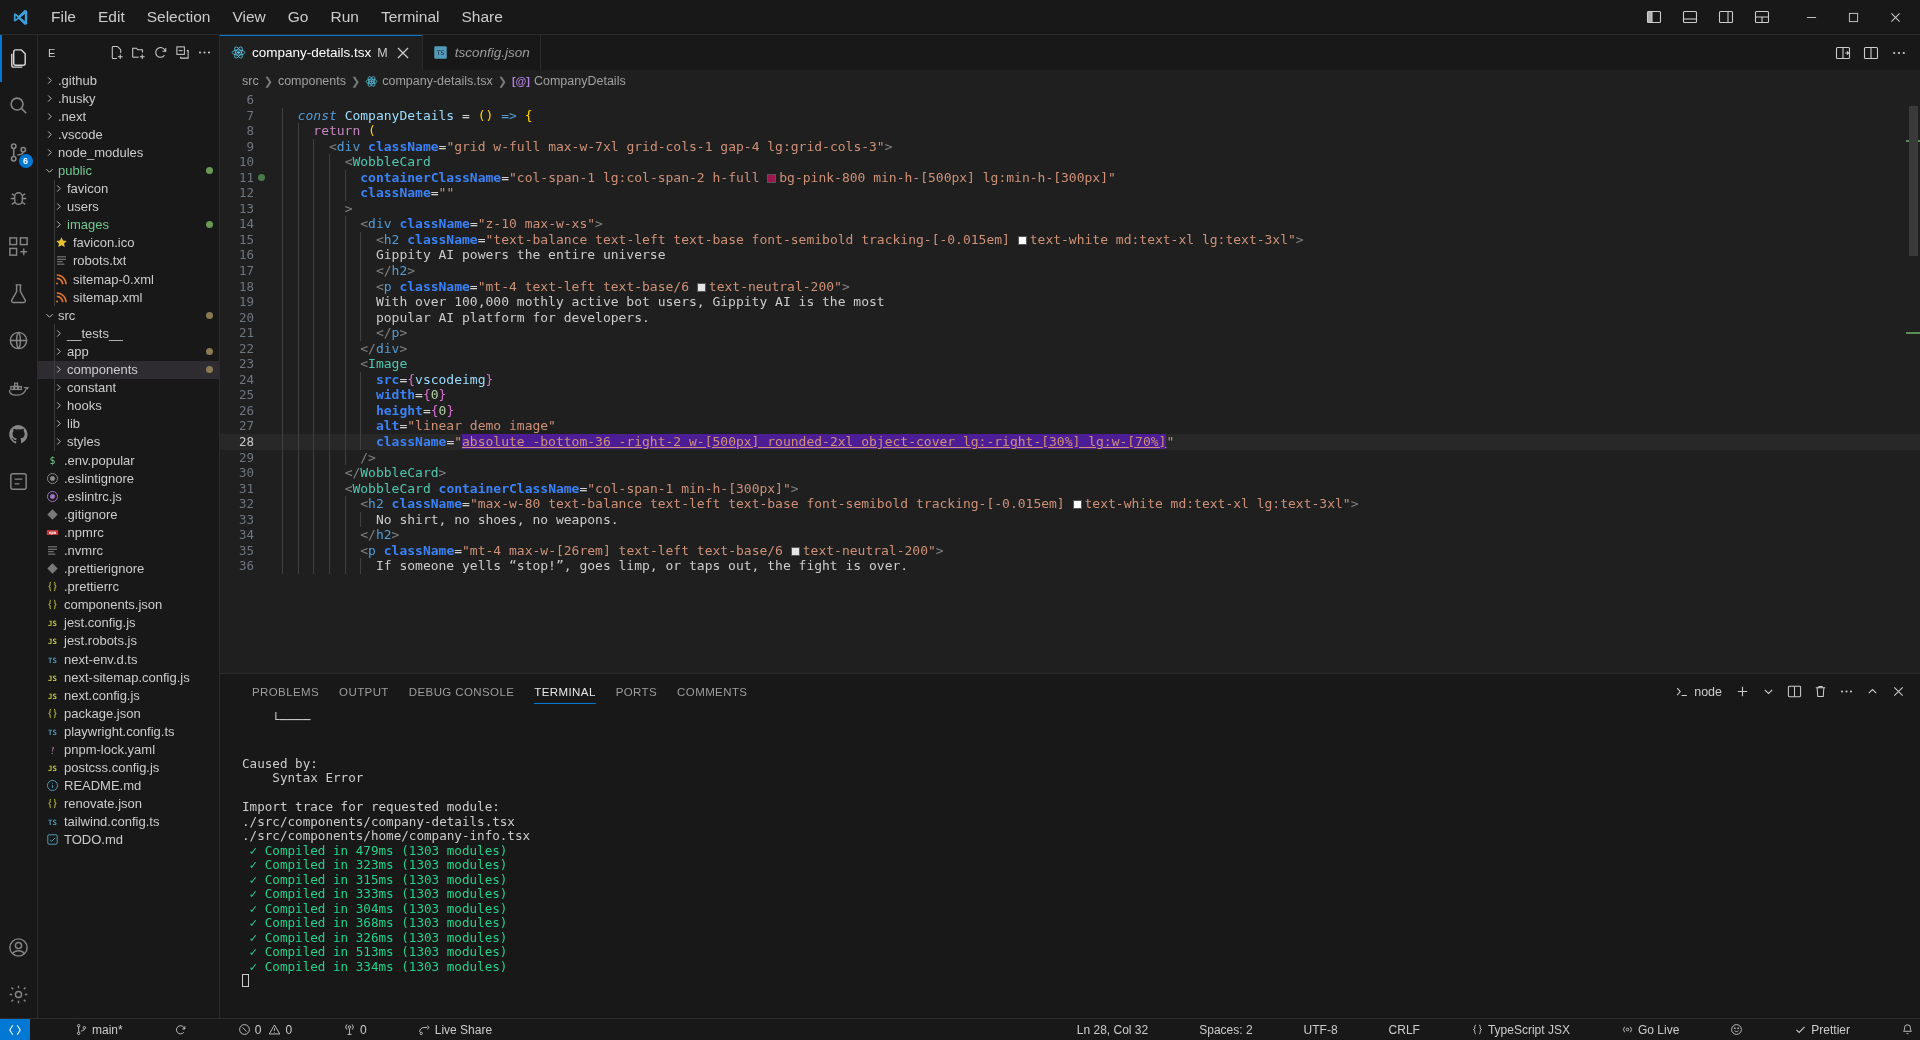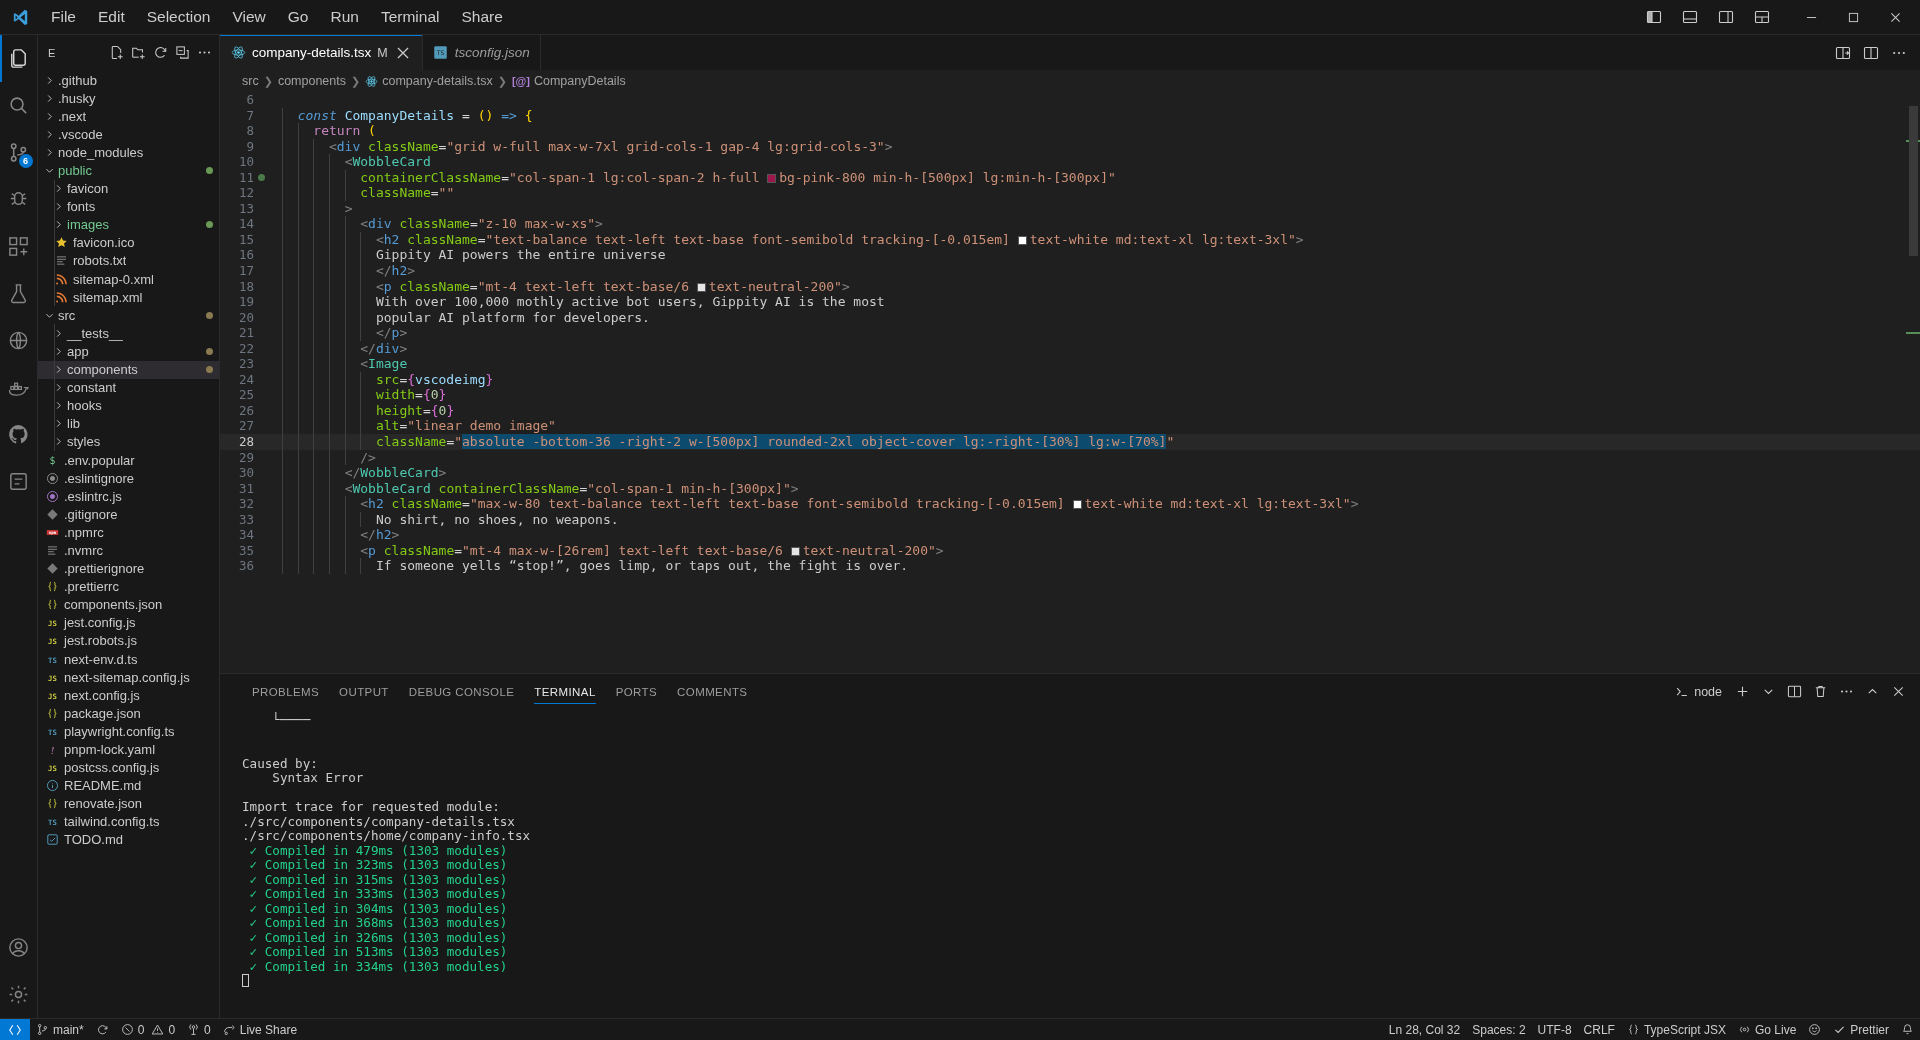--- a/index.html
+++ b/index.html
@@ -152,29 +152,29 @@
     content:""; position:absolute; left:0; right:0; top:0; height:0px;
   }
   .gutter {
     width: 48px; min-width: 48px; text-align: right; padding-right: 14px;
     color: #6e7681; font-size: 12.5px; user-select: none;
   }
   .cl.curline .gutter { color: #cccccc; }
   .fold { width: 14px; min-width: 14px; color: #6e7681; }
   .gdiff { position:absolute; left: 38px; width: 7px; height:7px; border-radius:50%; background:#4a7a4a;}
   .codetext { position: relative; }
-  .sel { background: #0c4a6e; }
+  .sel { background: #4c1d95; text-decoration: underline; }
   
   .t-key { color: #569cd6; font-style: italic; }
   .t-kw  { color: #c586c0; }
   .t-var { color: #9cdcfe; }
   .t-str { color: #ce9178; }
   .t-tag { color: #4ec9b0; }
   .t-tagb{ color: #569cd6; }
-  .t-attr{ color: #84cc16; }
+  .t-attr{ color: #3b82f6; font-weight: bold; }
   .t-punc{ color: #808080; }
   .t-txt { color: #cccccc; }
   .t-num { color: #b5cea8; }
   .t-br1 { color: #ffd700; }
   .t-br2 { color: #da70d6; }
   .t-op  { color: #d4d4d4; }
   .swatch {
     display: inline-block; width: 9px; height: 9px; margin-right: 3px;
     vertical-align: -1px; border: 1px solid #555;
   }
@@ -219,21 +219,21 @@
 
   
   .statusbar {
     height: 22px; min-height: 22px; background: #181818; display: flex; align-items: center;
     font-size: 12px; color: #cccccc; border-top: 1px solid #2b2b2b;
   }
   .st-remote {
     width: 30px; height: 22px; background: #0078d4; display: flex; align-items: center; justify-content: center;
   }
   .st-remote svg { width: 14px; height: 14px; color: #fff; }
-  .st-item { display: flex; align-items: center; gap: 4px; padding: 0 6px; height: 22px; white-space: nowrap; }
+  .st-item { display: flex; align-items: center; gap: 4px; padding: 0 6px; height: 22px; white-space: nowrap; margin-left: 39px; }
   .st-item svg { width: 13px; height: 13px; }
   .st-right { margin-left: auto; display: flex; align-items: center; }
 </style>
 </head>
 <body>
 
 <div class="app">
 
   <div class="titlebar">
     <div class="vs-logo">
@@ -488,21 +488,21 @@
             <span class="lbl ">favicon</span>
           </div>
           <div class="row">
             <div class="indent-guide" style="left: 16px;"></div>
             <div style="width: 15px; flex: 0 0 15px;"></div>
             <div class="twisty">
               <svg viewBox="0 0 16 16" fill="none" stroke="currentColor" stroke-width="1.3">
                 <path d="M6 3.5 10.5 8 6 12.5"></path>
               </svg>
             </div>
-            <span class="lbl ">fonts</span>
+            <span class="lbl ">users</span>
           </div>
           <div class="row">
             <div class="indent-guide" style="left: 16px;"></div>
             <div style="width: 15px; flex: 0 0 15px;"></div>
             <div class="twisty">
               <svg viewBox="0 0 16 16" fill="none" stroke="currentColor" stroke-width="1.3">
                 <path d="M6 3.5 10.5 8 6 12.5"></path>
               </svg>
             </div>
             <span class="lbl clr-green">images</span>

